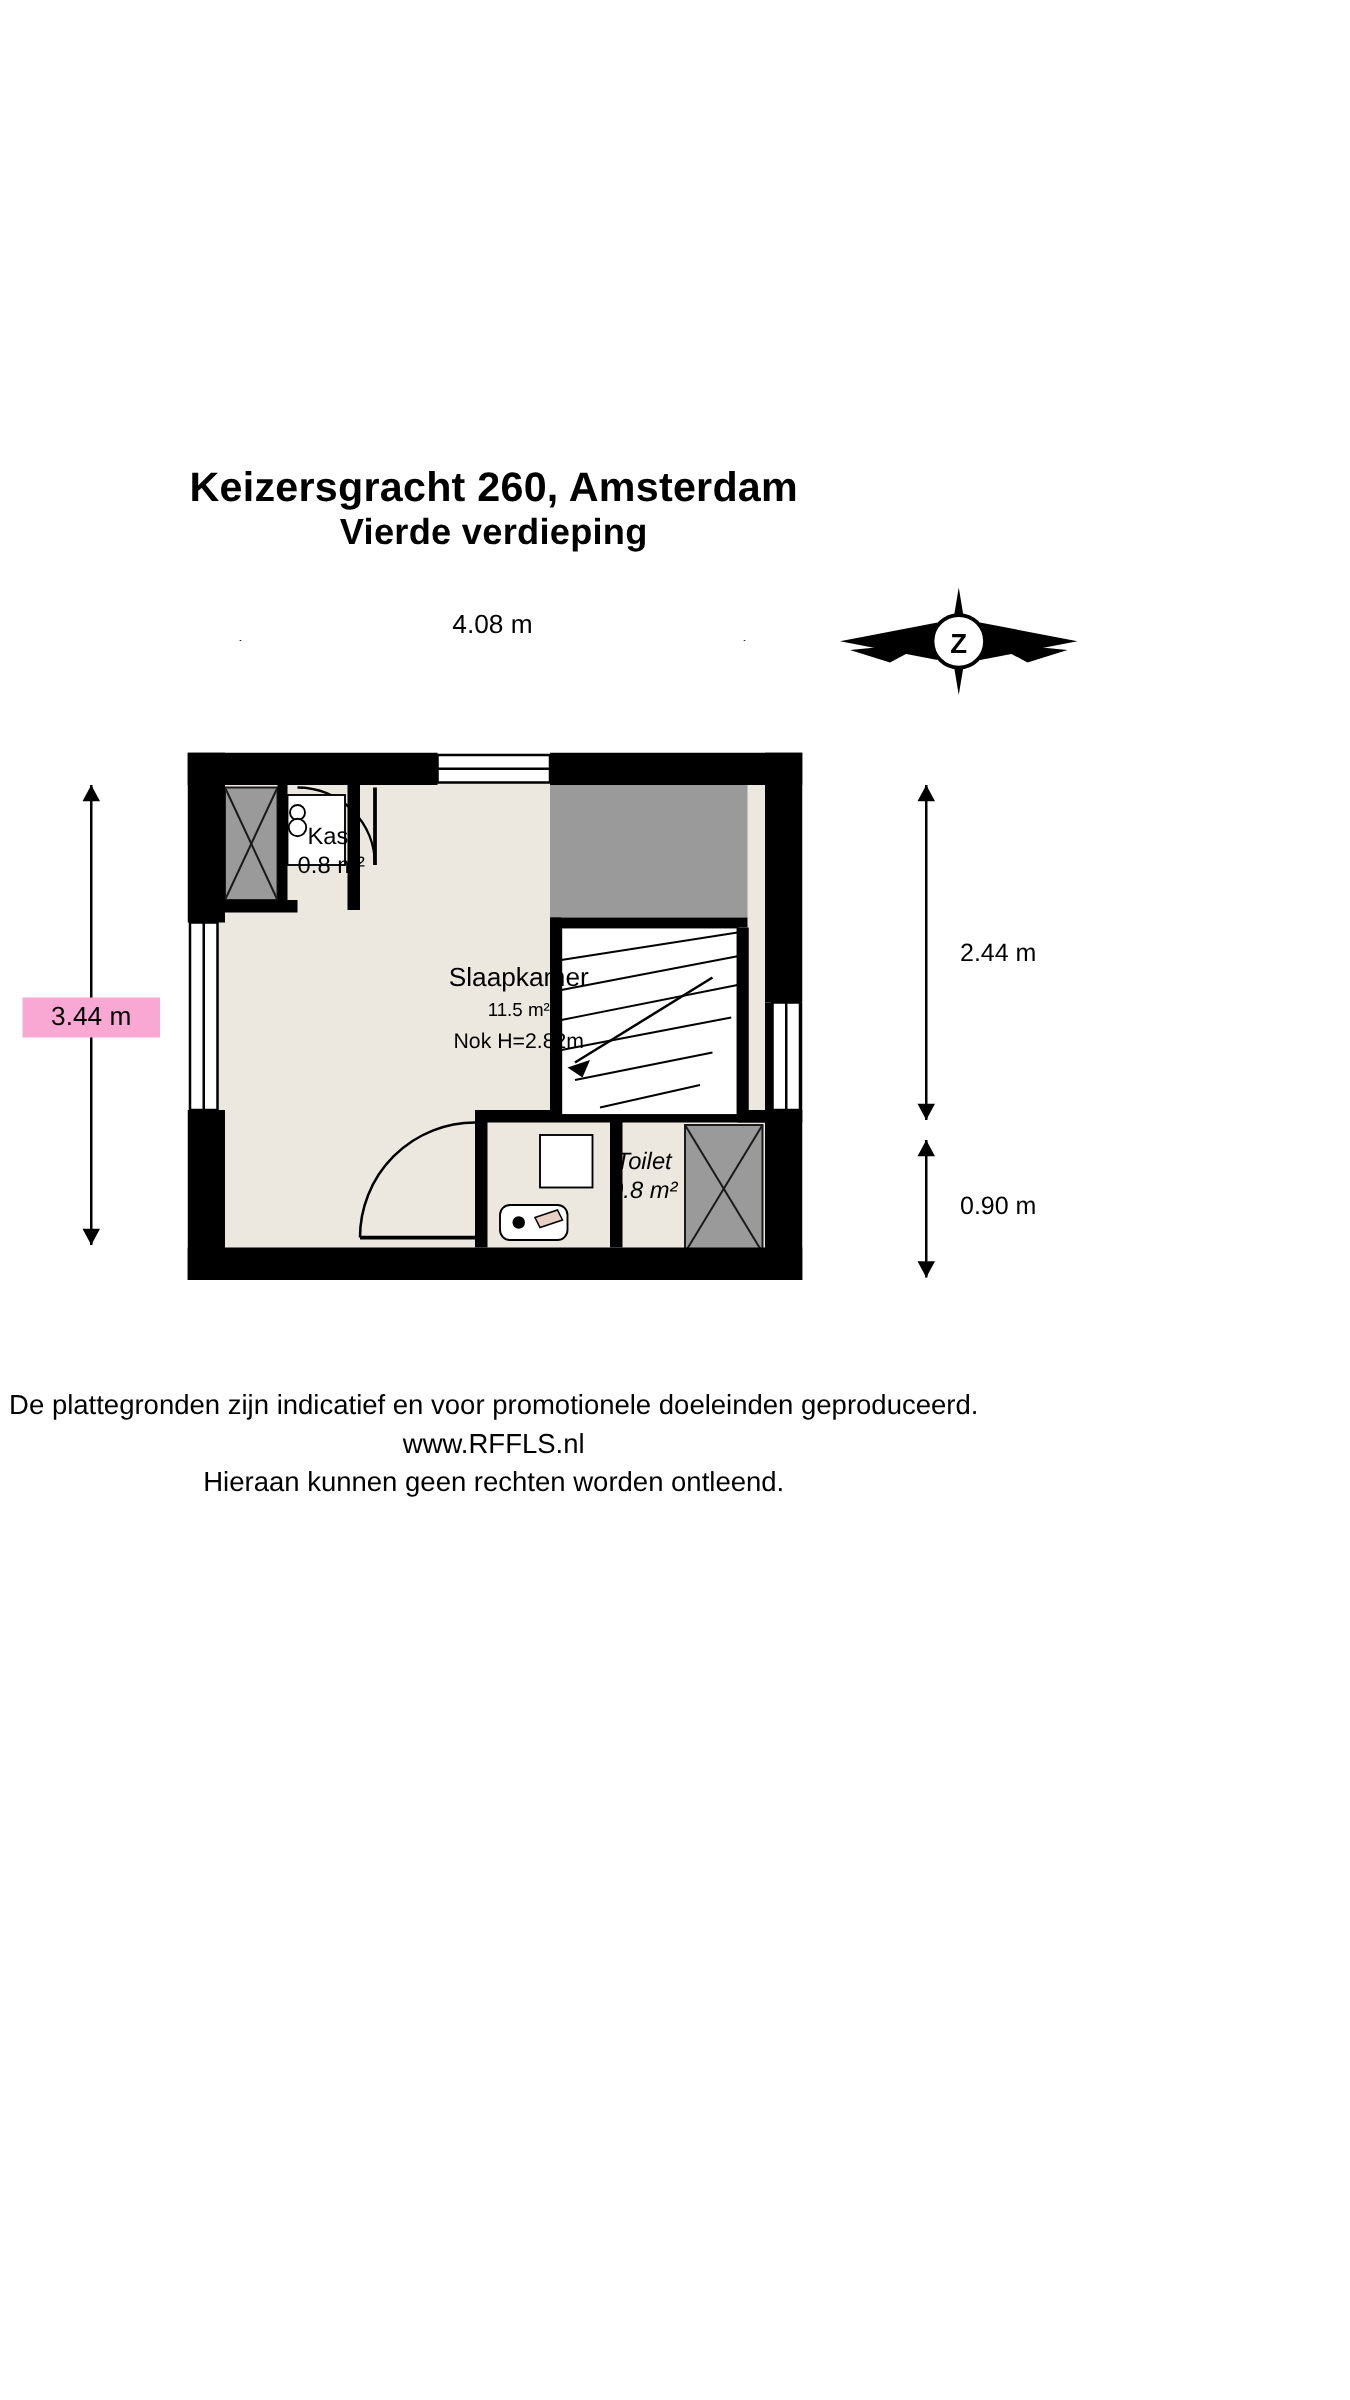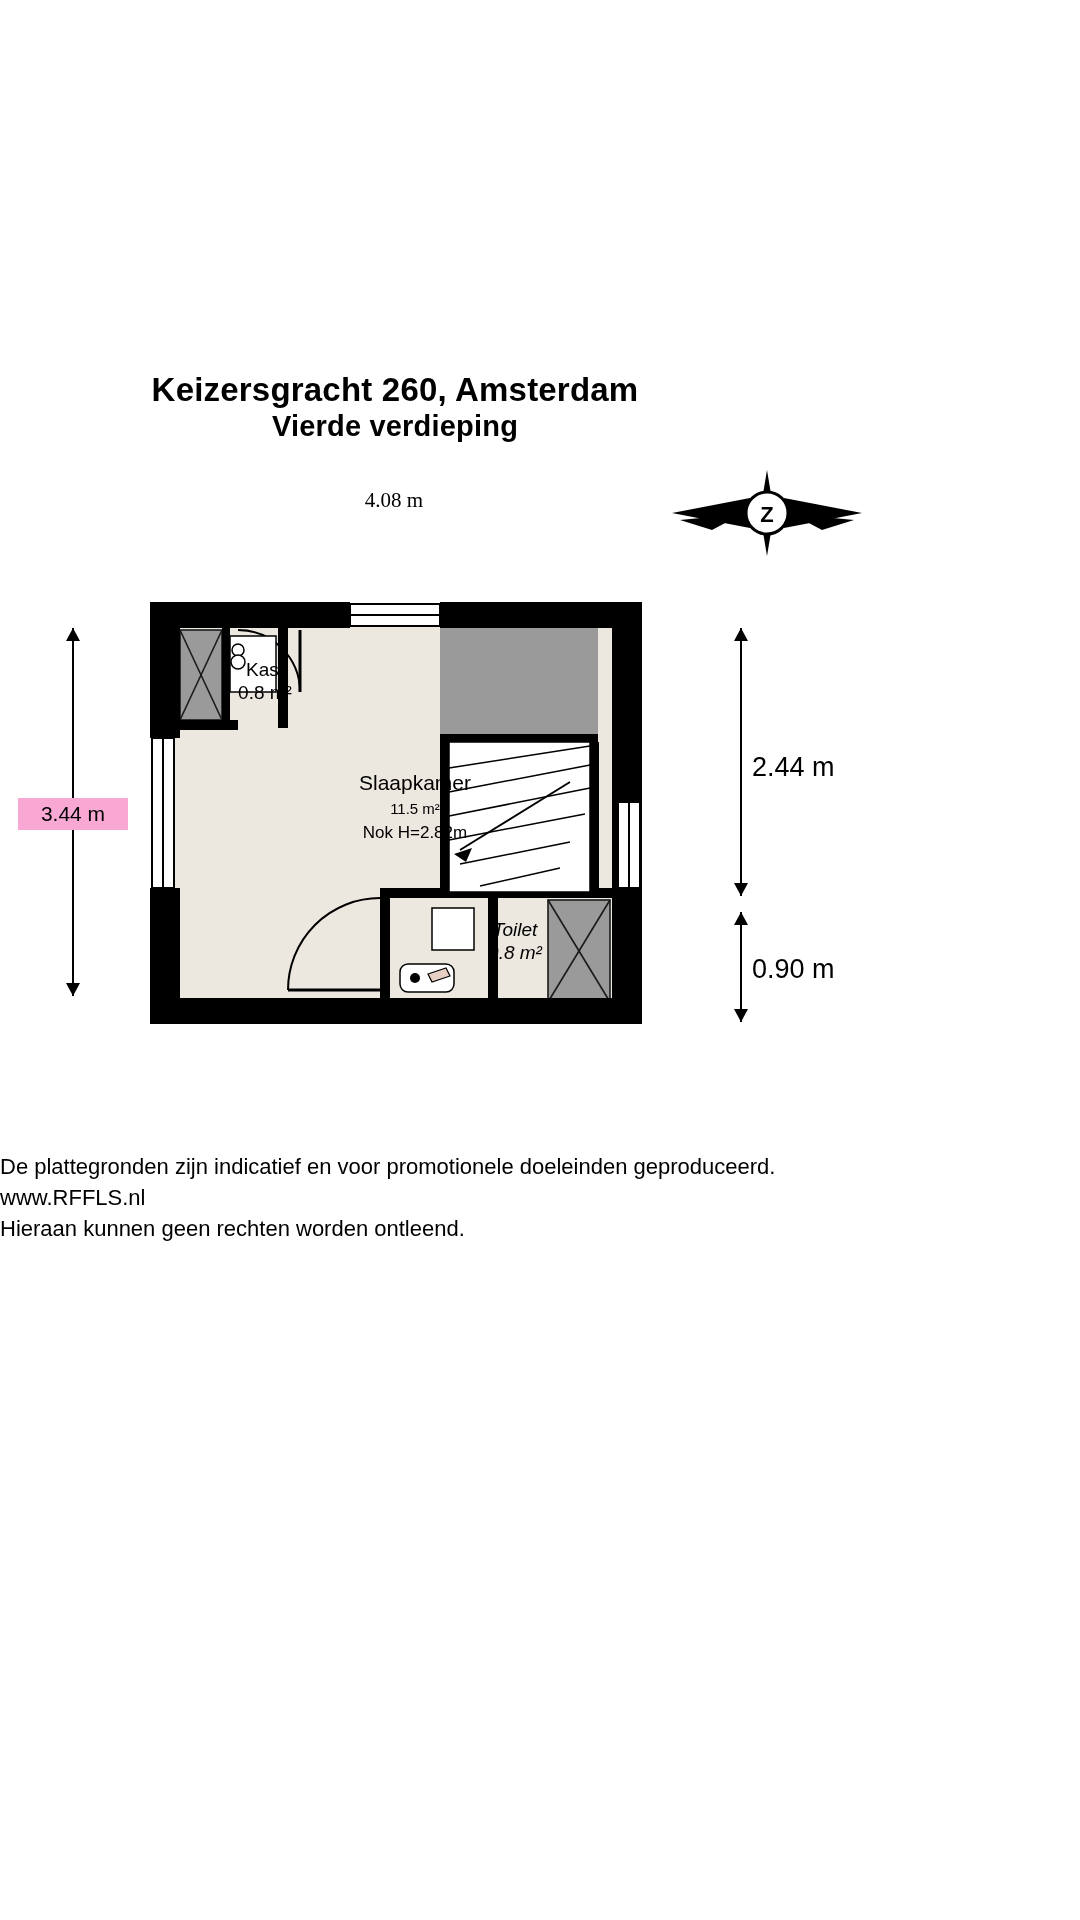--- a/index.html
+++ b/index.html
@@ -73,21 +73,20 @@
   }
   .dim-top .label {
     position: absolute;
     left: 0;
     top: -4px;
     width: 428px;
     text-align: center;
     font-size: 21px;
     background: #fff;
     padding: 0;
-    font-family: Liberation Serif, serif;
   }
   .dim-top .label span {
     background: #fff;
     padding: 0 14px;
   }
 
   
   .dim-left {
     position: absolute;
     left: 28px;
@@ -168,22 +167,22 @@
     position: absolute;
     left: 14px;
     bottom: 0;
     width: 0; height: 0;
     border-left: 7px solid transparent;
     border-right: 7px solid transparent;
     border-top: 13px solid #000;
   }
   .dim-right-a .label, .dim-right-b .label {
     position: absolute;
-    left: 32px;
-    font-size: 27px;
+    left: 48px;
+    font-size: 20px;
     white-space: nowrap;
   }
   .dim-right-a .label { top: 124px; }
   .dim-right-b .label { top: 42px; }
 
   
   .compass {
     position: absolute;
     left: 672px;
     top: 468px;
@@ -230,22 +229,21 @@
   #label-slaapkamer { left: 270px; top: 770px; width: 290px; }
   #label-kast       { left: 170px; top: 658px; width: 190px; }
   #label-toilet     { left: 420px; top: 918px; width: 190px; font-style: italic; }
 
   
   .footer {
     position: absolute;
     left: 0;
     top: 1108px;
     width: 790px;
-    text-align: left;
-    margin-top: 43px;
+    text-align: center;
   }
   .footer div {
     font-size: 22px;
     line-height: 31px;
   }
 </style>
 </head>
 <body>
 
 <div class="title-block">

